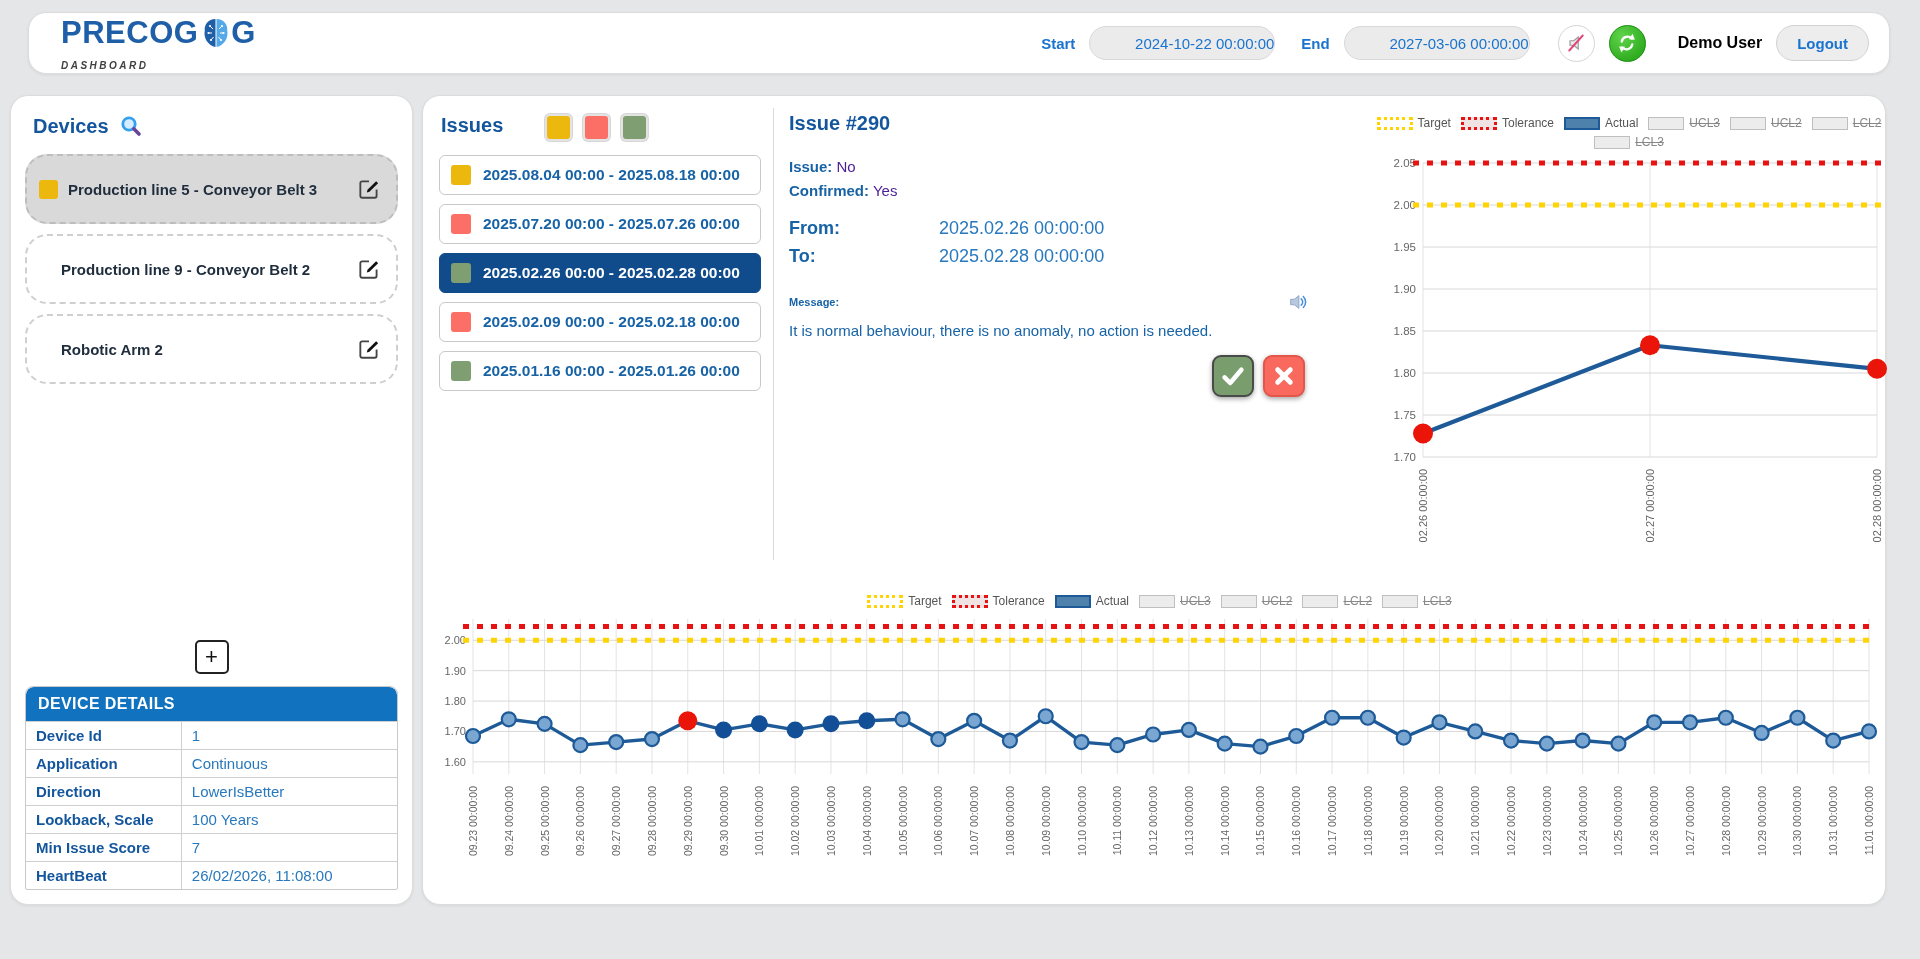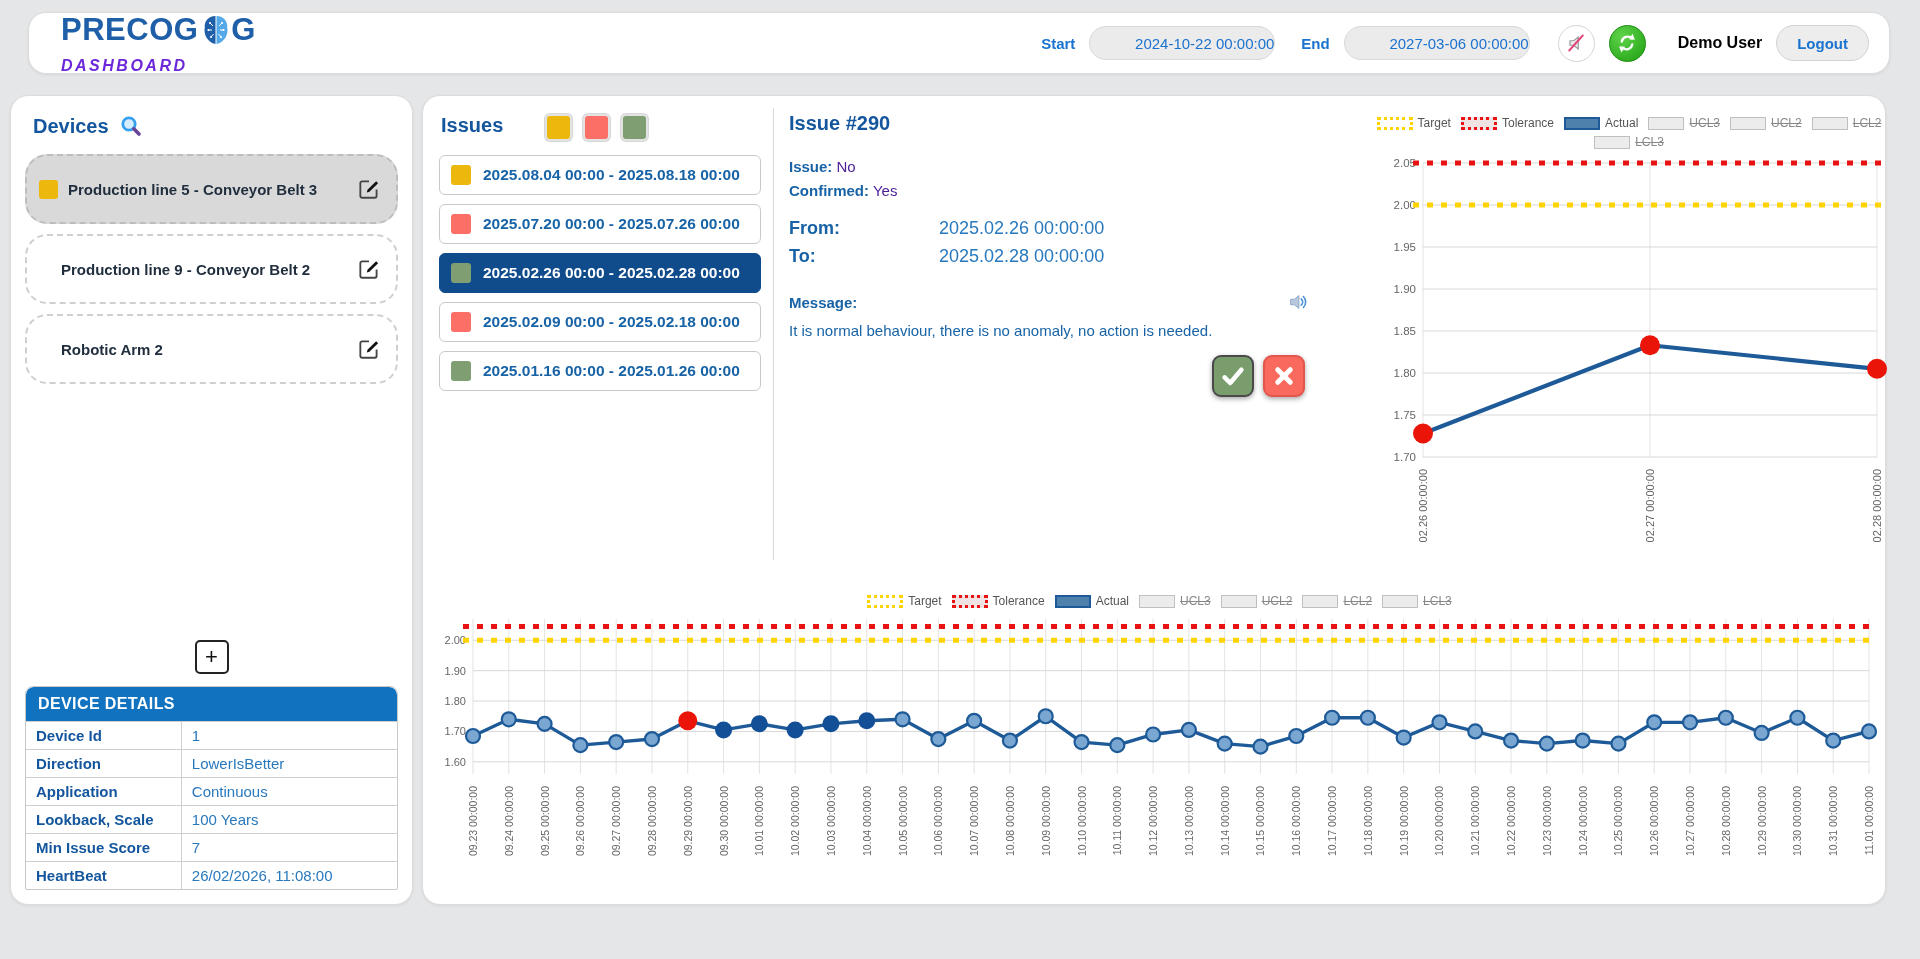--- a/index.html
+++ b/index.html
@@ -5,21 +5,21 @@
   *{box-sizing:border-box;margin:0;padding:0}
   html,body{width:1920px;height:959px}
   body{position:relative;background:#e5e6e7;font-family:"Liberation Sans",sans-serif;overflow:hidden;color:#222}
   .panel{position:absolute;background:#fff;border:1px solid #dcdcdc;border-radius:18px;box-shadow:0 1px 3px rgba(0,0,0,.07)}
 
   
   .topbar{left:28px;top:12px;width:1862px;height:62px;display:flex;align-items:center;padding:0 20px}
   .logo{display:flex;flex-direction:column;line-height:1;margin-left:12px}
   .logo-row{display:flex;align-items:center}
   .logo-text{font-size:31px;font-weight:bold;color:#1e5fa8;letter-spacing:.5px}
-  .logo-sub{font-size:16px;font-weight:bold;font-style:italic;color:#6d28d9;letter-spacing:2.5px;margin-top:11px}
+  .logo-sub{font-size:10px;font-weight:bold;font-style:italic;color:#404040;letter-spacing:2.5px;margin-top:11px}
   .hdr-right{margin-left:auto;display:flex;align-items:center;gap:14px}
   .hdr-label{font-size:15px;font-weight:bold;color:#1a73cf}
   .date-input{width:186px;height:34px;border:1px solid #d9d9d9;border-radius:17px;background:#ebebeb;color:#1a73cf;font-size:15px;text-align:right;font-family:"Liberation Sans",sans-serif;outline:none}
   .round-btn{width:37px;height:37px;border-radius:50%;border:1px solid #d5d5d5;background:#fff;display:flex;align-items:center;justify-content:center;cursor:pointer}
   .round-btn.green{background:radial-gradient(circle at 35% 30%,#5fd44a,#1f9e12);border:1px solid #1a8c10}
   .user-name{font-size:16px;font-weight:bold;color:#000000;margin-left:18px}
   .logout-btn{height:36px;padding:0 20px;border-radius:18px;background:#ededed;border:1px solid #d2d2d2;color:#1a73cf;font-size:15px;font-weight:bold;cursor:pointer}
 
   
   .devices-panel{left:10px;top:95px;width:403px;height:810px;padding:16px 14px 14px;display:flex;flex-direction:column}
@@ -54,21 +54,21 @@
   
   .detail-col{position:absolute;left:366px;top:16px;width:520px}
   .detail-title{font-size:20px;font-weight:bold;color:#14569d;margin-bottom:20px}
   .kv-line{font-size:15px;color:#1763a6;line-height:24px}
   .kv-line b{font-weight:bold}
   .kv-line .val{color:#4c1d95;font-weight:normal}
   .fromto{display:grid;grid-template-columns:150px 1fr;row-gap:7px;margin-top:15px;font-size:18px}
   .fromto .lbl{font-weight:bold;color:#1763a6}
   .fromto .val{color:#2878bd}
   .msg-row{display:flex;justify-content:space-between;align-items:center;margin-top:24px}
-  .msg-label{font-size:15px;font-weight:bold;color:#1763a6}
+  .msg-label{font-size:11px;font-weight:bold;color:#1763a6}
   .tts-btn{background:none;border:none;cursor:pointer;display:flex;padding:0}
   .msg-text{font-size:15px;color:#1763a6;margin-top:9px}
   .confirm-row{display:flex;justify-content:flex-end;gap:9px;margin-top:16px;padding-right:4px}
   .confirm-btn{width:42px;height:42px;border-radius:9px;display:flex;align-items:center;justify-content:center;cursor:pointer;box-shadow:0 2px 5px rgba(0,0,0,.35)}
   .confirm-yes{background:#7a9d6e;border:2px solid #4a4a4a}
   .confirm-no{background:#fa695d;border:2px solid #e2564b}
 
   
   .detail-chart-box{position:absolute;left:948px;top:20px;width:516px}
   .overview-chart-box{position:absolute;left:14px;top:498px;width:1445px}
@@ -186,26 +186,26 @@
   <button class="add-device">+</button>
 
   <div class="details-table">
     <div class="details-header">DEVICE DETAILS</div>
     <div>
         <div class="details-row">
           <div class="dt-label">Device Id</div>
           <div class="dt-value">1</div>
         </div>
         <div class="details-row">
+          <div class="dt-label">Application</div>
+          <div class="dt-value">Continuous</div>
+        </div>
+        <div class="details-row">
           <div class="dt-label">Direction</div>
           <div class="dt-value">LowerIsBetter</div>
-        </div>
-        <div class="details-row">
-          <div class="dt-label">Application</div>
-          <div class="dt-value">Continuous</div>
         </div>
         <div class="details-row">
           <div class="dt-label">Lookback, Scale</div>
           <div class="dt-value">100 Years</div>
         </div>
         <div class="details-row">
           <div class="dt-label">Min Issue Score</div>
           <div class="dt-value">7</div>
         </div>
         <div class="details-row">

